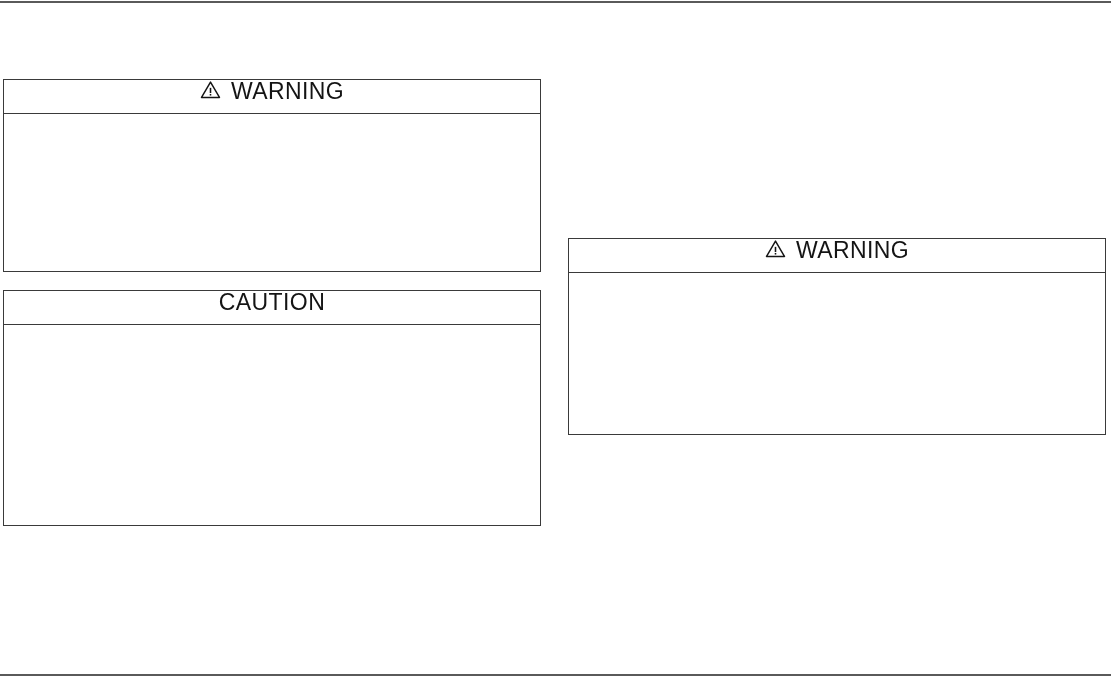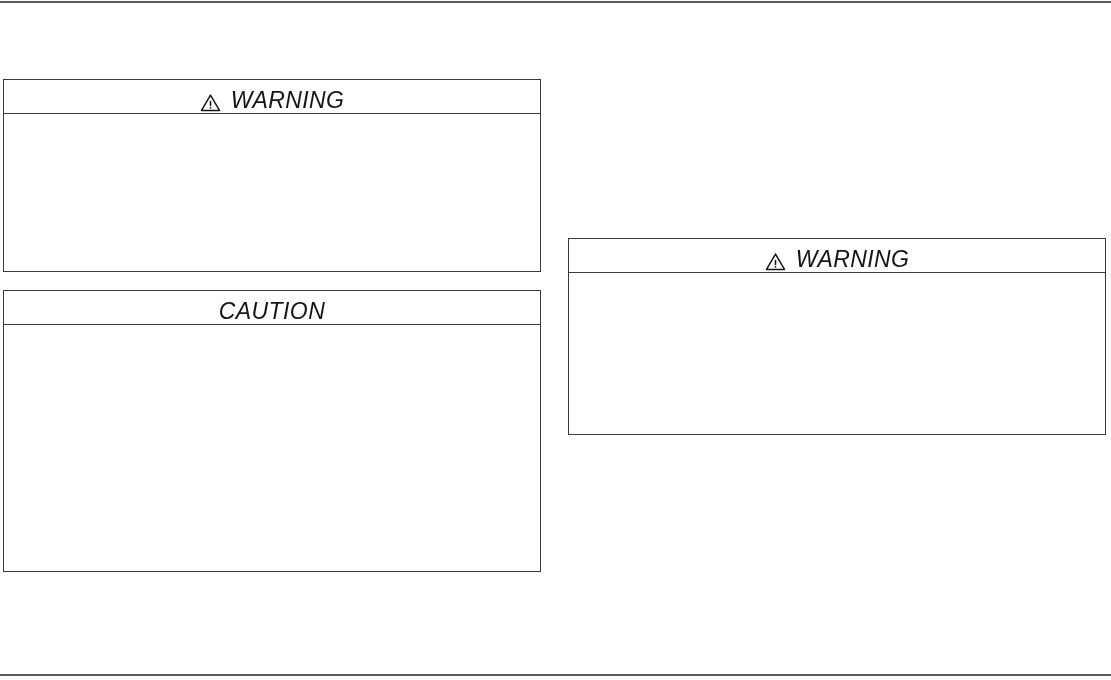--- a/index.html
+++ b/index.html
@@ -34,25 +34,24 @@
     position: absolute;
     box-sizing: border-box;
     border: 1px solid #3a3a3a;
     background: #ffffff;
   }
   .notice-header {
     box-sizing: border-box;
     height: 34px;
     border-bottom: 1px solid #3a3a3a;
     display: flex;
-    align-items: flex-end;
+    align-items: flex-start;
     justify-content: center;
     gap: 10px;
     padding-bottom: 1px;
-    font-style: italic;
   }
   .notice-title {
     font-size: 23px;
     line-height: 1;
     font-weight: 400;
     letter-spacing: 0.4px;
     color: #141414;
     white-space: nowrap;
   }
   .warn-triangle {
@@ -75,21 +74,21 @@
 
   
   #box-warning-left {
     left: 3px;   top: 79px;
     width: 538px; height: 193px;
   }
   #box-warning-left .notice-body { height: calc(193px - 34px); }
 
   #box-caution-left {
     left: 3px;   top: 290px;
-    width: 538px; height: 282px;
+    width: 538px; height: 236px;
   }
   #box-caution-left .notice-body { height: calc(238px - 34px); }
 
   #box-warning-right {
     left: 568px; top: 238px;
     width: 538px; height: 197px;
   }
   #box-warning-right .notice-body { height: calc(197px - 34px); }
 </style>
 </head>

